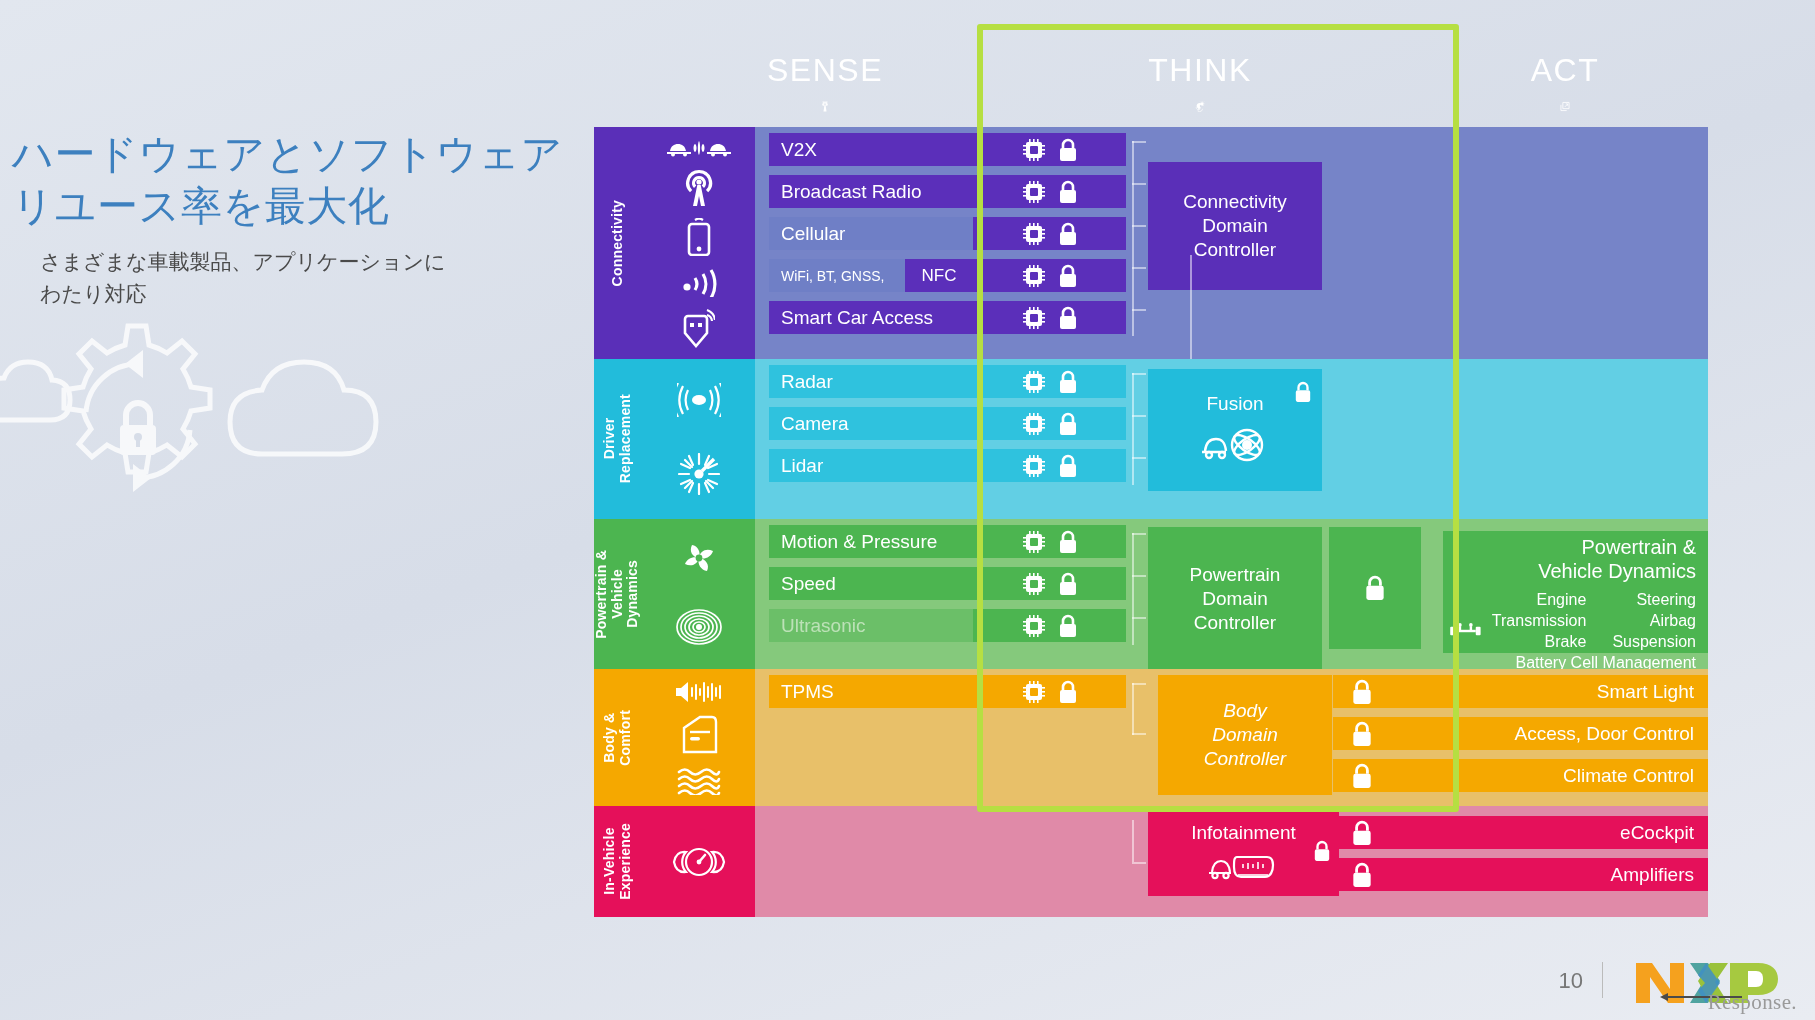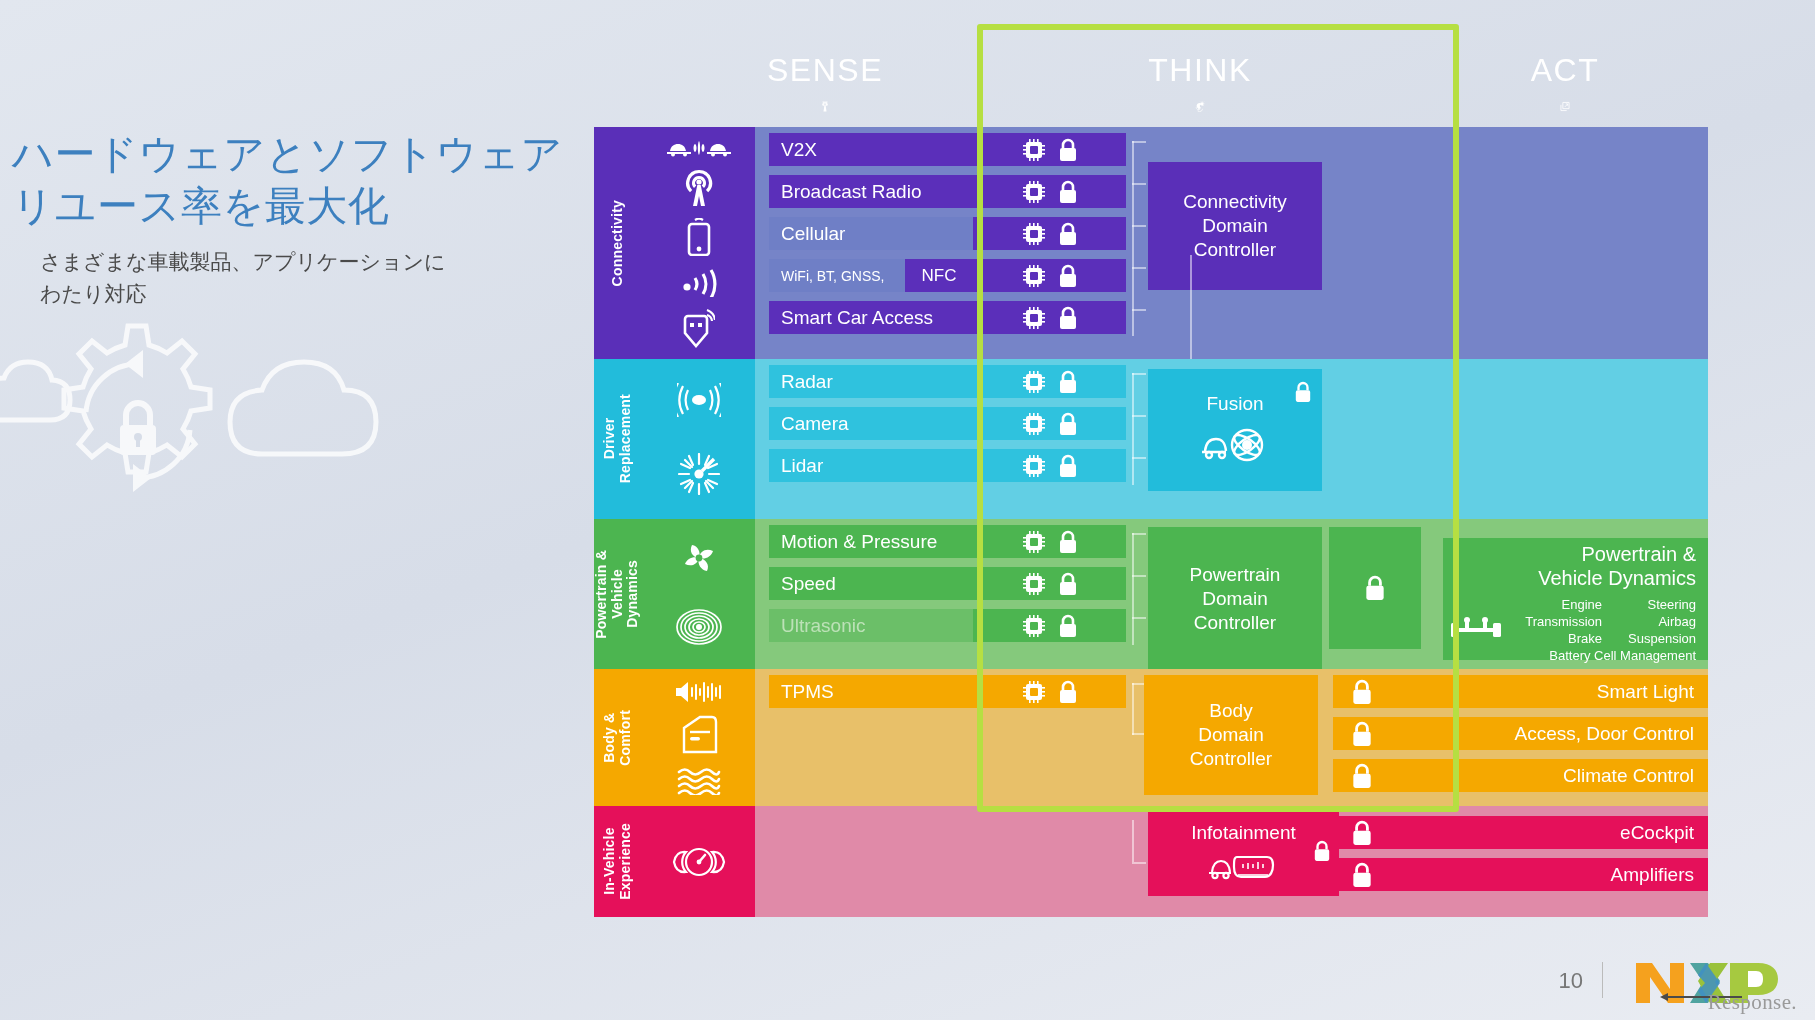--- a/index.html
+++ b/index.html
@@ -132,21 +132,21 @@
   #band-ive .dc-box { background: #e5105a; }
 
   
   .connector { position: absolute; background: rgba(255,255,255,.5); }
   .vline { width: 2px; }
   .hline { height: 2px; }
 
   
   #pt-act-title { font-size: 20px; color: #fff; text-align: right; line-height: 1.2; padding: 4px 12px 0 0; }
   #pt-act-body { display: flex; align-items: center; gap: 10px; padding: 6px 12px 0 6px; }
-  #pt-act-lists { flex: 1; color: #fff; font-size: 13px; line-height: 1.32; }
+  #pt-act-lists { flex: 1; color: #fff; font-size: 16px; line-height: 1.32; }
   .pt-two { display: flex; justify-content: flex-end; gap: 26px; }
   .pt-two div { text-align: right; }
   #pt-battery { text-align: right; }
 
   
   #page-number { position: absolute; right: 232px; top: 968px; font-size: 22px; color: #777; }
   #footer-divider { position: absolute; right: 212px; top: 962px; width: 1px; height: 36px; background: #bbb; }
   #nxp-logo { position: absolute; right: 18px; top: 955px; width: 165px; height: 52px; }
   #response-word {
     position: absolute; right: 18px; top: 990px; width: 165px;
@@ -688,21 +688,21 @@
 
     <div class="lock-col" style="padding-top:8px;">
       <div style="height:122px;background:#4cb550;display:flex;align-items:center;justify-content:center;margin-left:-4px;width:92px;">
         <svg width="22" height="26" viewBox="0 0 20 24" fill="#fff">
             <rect x="2" y="10" width="16" height="13" rx="2"></rect>
             <path d="M5 10V7a5 5 0 0 1 10 0v3" fill="none" stroke="#fff" stroke-width="2.6"></path>
           </svg>
       </div>
     </div>
 
-    <div class="act-col" style="padding-top:19px;">
+    <div class="act-col" style="padding-top:12px;">
       <div style="height:122px;background:#4cb550;">
         <div id="pt-act-title">
           <div>Powertrain &amp;</div>
           <div>Vehicle Dynamics</div>
         </div>
         <div id="pt-act-body">
           <svg width="54" height="30" viewBox="0 0 54 30" fill="#fff">
             <rect x="2" y="8" width="8" height="14" rx="1.6"></rect>
             <rect x="44" y="8" width="8" height="14" rx="1.6"></rect>
             <rect x="10" y="13" width="34" height="4"></rect>
@@ -786,21 +786,21 @@
             <rect x="2" y="10" width="16" height="13" rx="2"></rect>
             <path d="M5 10V7a5 5 0 0 1 10 0v3" fill="none" stroke="#fff" stroke-width="2.6"></path>
           </svg>
       </div>
     </div>
 
     <div class="think-col">
       <div class="connector vline" style="left:6px; top:14px; height:52px;"></div>
       <div class="connector hline" style="left:6px; top:14px; width:14px;"></div>
       <div class="connector hline" style="left:6px; top:64px; width:14px;"></div>
-      <div class="dc-box" style="left:18px; top:6px; width:174px; height:120px;">
+      <div class="dc-box" style="left:32px; top:6px; width:174px; height:120px;font-style:italic;">
         <span>Body</span>
         <span>Domain</span>
         <span>Controller</span>
       </div>
     </div>
 
     <div class="lock-col">
       <div class="lock-pill">
         <svg width="22" height="26" viewBox="0 0 20 24" fill="#fff">
             <rect x="2" y="10" width="16" height="13" rx="2"></rect>

